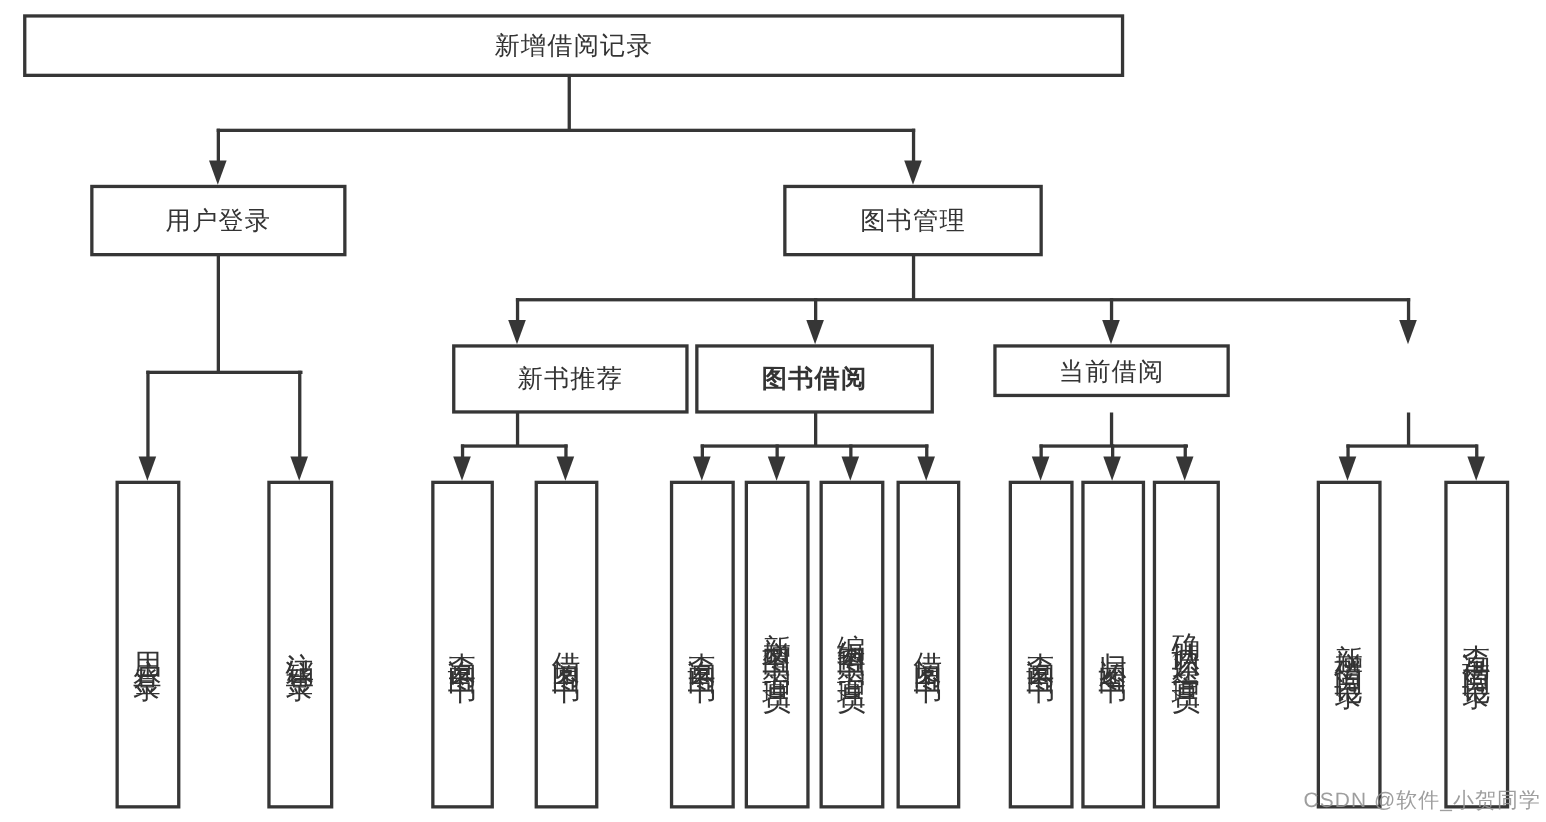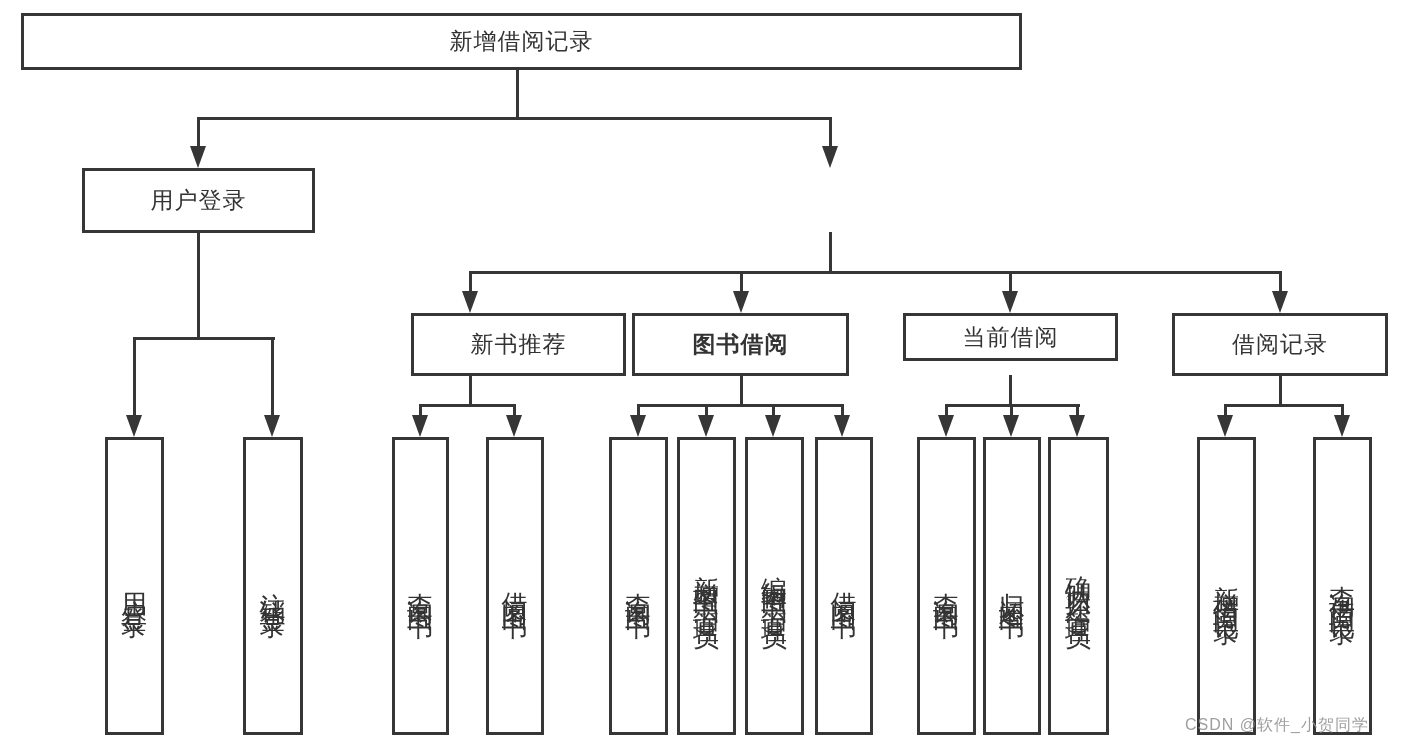--- a/index.html
+++ b/index.html
@@ -17,48 +17,48 @@
     writing-mode:vertical-rl;letter-spacing:7px;line-height:1;white-space:normal;
   }
   .hline{position:absolute;height:3px;background:#363636;}
   .vline{position:absolute;width:3px;background:#363636;}
   .arrow{
     position:absolute;width:0;height:0;
     border-left:8px solid transparent;border-right:8px solid transparent;
     border-top:22px solid #363636;
   }
   .watermark{
-    position:absolute;left:1185px;top:715px;font-size:16px;letter-spacing:1px;
+    position:absolute;left:1185px;top:715px;font-size:19px;letter-spacing:1px;
     color:rgba(148,148,148,0.9);white-space:nowrap;
   }
 </style>
 </head>
 <body>
 
 <div id="stage">
 
   <div class="box" style="left:21px;top:13px;width:1001px;height:57px;">
     <span>新增借阅记录</span>
   </div>
 
   <div class="box" style="left:82px;top:168px;width:233px;height:65px;">
     <span>用户登录</span>
   </div>
+  <div class="box" style="left:712px;top:168px;width:236px;height:65px;">
+    <span>图书管理</span>
+  </div>
 
   <div class="box" style="left:363px;top:313px;width:215px;height:63px;margin-left:48px;">
     <span>新书推荐</span>
   </div>
   <div class="box" style="left:632px;top:313px;width:217px;height:63px;font-weight:bold;">
     <span>图书借阅</span>
   </div>
   <div class="box" style="left:903px;top:313px;width:215px;height:48px;text-align:right;">
     <span>当前借阅</span>
-  </div>
-  <div class="box" style="left:1172px;top:313px;width:216px;height:63px;">
-    <span>借阅记录</span>
   </div>
 
   <div class="box leaf" style="left:105px;top:437px;width:59px;height:298px;">
     <span class="vtext">用户登录</span>
   </div>
   <div class="box leaf" style="left:243px;top:437px;width:60px;height:298px;">
     <span class="vtext">注销登录</span>
   </div>
 
   <div class="box leaf" style="left:392px;top:437px;width:57px;height:298px;">

